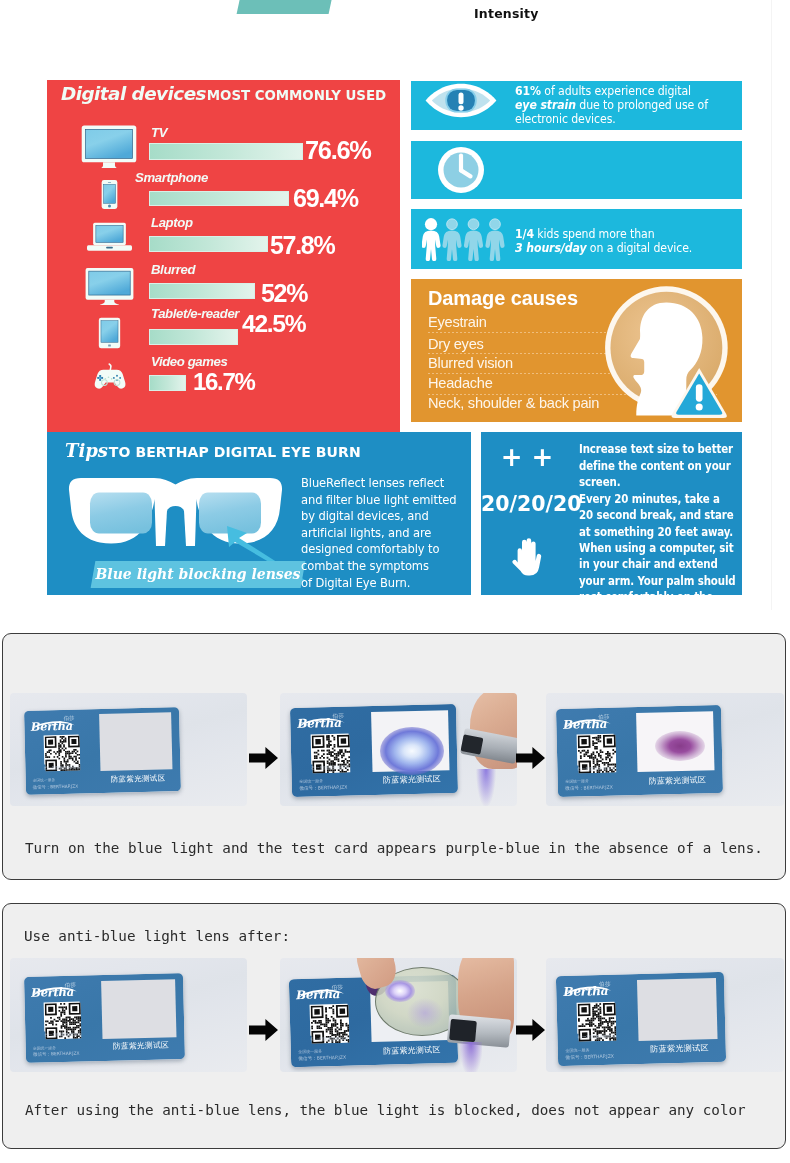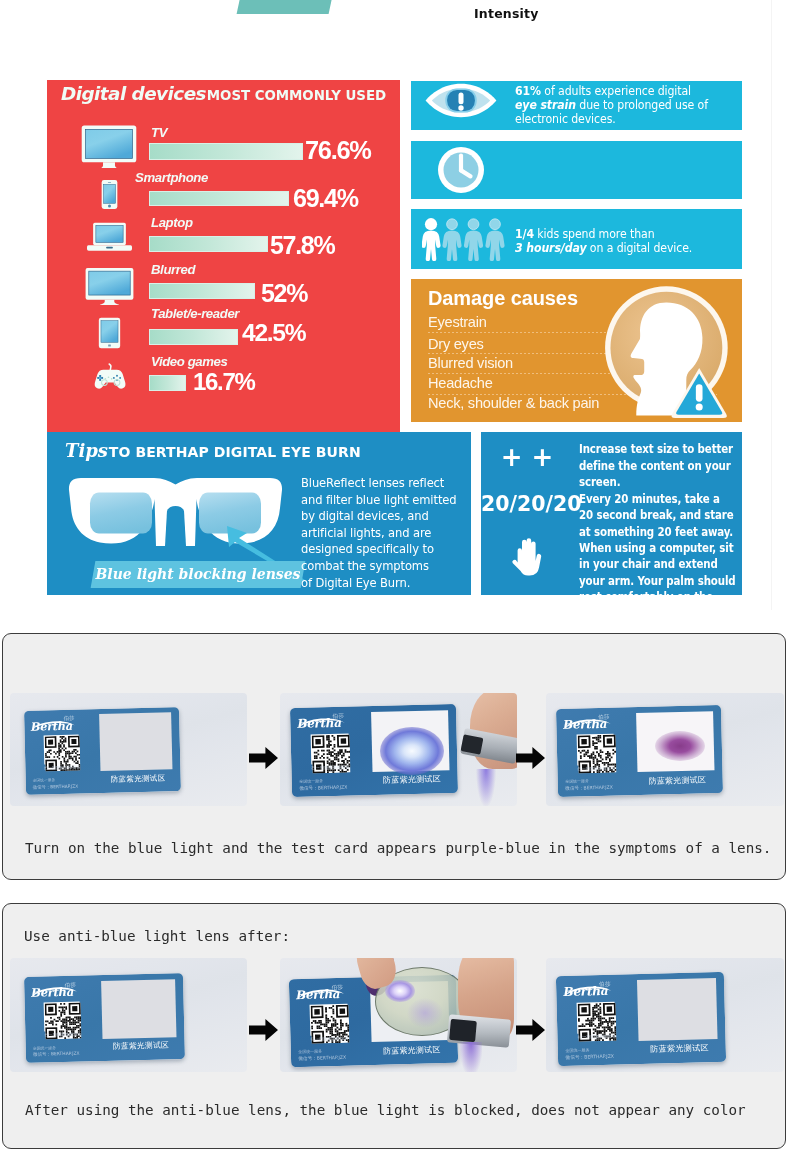--- a/index.html
+++ b/index.html
@@ -203,21 +203,21 @@
                     <stop offset="1" stop-color="#4fa9d8"></stop>
                   </linearGradient>
                 </defs>
                 <rect x="1" y="1" width="32" height="46" rx="3.5" fill="#f2fcf8"></rect>
                 <rect x="4.2" y="5.5" width="25.6" height="32.5" fill="url(#sg)" stroke="#2a5f87" stroke-width="0.7"></rect>
                 <rect x="15" y="41.2" width="4" height="3.2" rx="0.6" fill="#7a9fb6"></rect>
               </svg>
             </div>
             <div class="dlabel" style="left:104px;top:226.4px;">Tablet/e-reader</div>
             <div class="dbar" style="left:102px;top:248.9px;width:89px;height:16.6px;"></div>
-            <div class="dval" style="left:195px;top:239px;font-size:24.6px;text-align:right;">42.5%</div>
+            <div class="dval" style="left:195px;top:230px;font-size:24.6px;text-align:right;">42.5%</div>
           </div>
           <div class="drow">
             <div class="dicon" style="left:42px;top:281px;width:39px;height:30px;">
               <svg width="62" height="44" viewBox="0 0 62 44">
                 <path d="M32 3 q4 2 2.5 6 l-1 5" fill="none" stroke="#f2fcf8" stroke-width="2.4" stroke-linecap="round"></path>
                 <path d="M18 12 h26 q7 0 9.5 7 l4 13 q2 7 -3.5 9.5 q-5 2.2 -8.5 -2.5 l-5 -6.5 h-14 l-5 6.5 q-3.5 4.7 -8.5 2.5 q-5.5 -2.5 -3.5 -9.5 l4 -13 q2.5 -7 9.5 -7 z" fill="#f2fcf8"></path>
                 <g fill="#2f7fae">
                   <rect x="16.2" y="20.4" width="3.1" height="3.1"></rect>
                   <rect x="16.2" y="26.6" width="3.1" height="3.1"></rect>
                   <rect x="13.1" y="23.5" width="3.1" height="3.1"></rect>
@@ -366,21 +366,21 @@
         </svg>
       </div>
       <div class="tips-caption">
           <span>Blue light blocking lenses</span>
         </div>
       <div class="tips-body" id="tips-body">
           <div>BlueReflect lenses reflect</div>
           <div>and filter blue light emitted</div>
           <div>by digital devices, and</div>
           <div>artificial lights, and are</div>
-          <div>designed specifically to</div>
+          <div>designed comfortably to</div>
           <div>combat the symptoms</div>
           <div>of Digital Eye Burn.</div>
         </div>
     </div>
 
     <div class="advice">
       <div id="advice-rows">
           <div class="adv-row" style="top: 8px;">
             <div class="adv-mark" style="top:2px;font-size:26px;">+ +</div>
             <div class="adv-text" style="top:1px;">Increase text size to better define the content on your screen.</div>
@@ -395,21 +395,21 @@
                 <path d="M7.6 24.5 V12.5 q0-2.2 2.2-2.2 q2.2 0 2.2 2.2 V21 V4 q0-2.3 2.3-2.3 q2.3 0 2.3 2.3 V20 V2.6 q0-2.3 2.3-2.3 q2.3 0 2.3 2.3 V20 V5.6 q0-2.2 2.2-2.2 q2.2 0 2.2 2.2 V23 l1.2-5.4 q0.5-2.2 2.7-1.7 q2.1 0.5 1.7 2.7 l-2.1 10.6 q-1.3 8.3 -9.4 8.3 h-1.7 q-5 0 -7.4-4.6 L2.6 25 q-1-2 1-3 q2-1 3 1 z" fill="#ffffff"></path>
               </svg>
             </div>
             <div class="adv-text" style="top:1.5px;">When using a computer, sit in your chair and extend your arm. Your palm should rest comfortably on the monitor.</div>
           </div>
         </div>
     </div>
   </div>
 
   <div class="pcard" id="card-before" style="top:633px;height:247px;">
-    <div class="pc-foot" style="top:206px;">Turn on the blue light and the test card appears purple-blue in the symptoms of a lens.</div>
+    <div class="pc-foot" style="top:206px;">Turn on the blue light and the test card appears purple-blue in the absence of a lens.</div>
   <div class="shot" style="left: 7px; top: 59px; width: 237px; height: 113px;">
         <div class="shot-bg" style="background:linear-gradient(165deg,#e7e9ee 0%,#dfe3ea 45%,#e9ebef 100%);"></div>
         <div class="tcard" style="left:15px;top:16px;width:155px;height:84px;transform:rotate(-1.4deg);">
           <div class="tc-inner" style="background:linear-gradient(155deg,#3b7cb4 0%,#3578ae 50%,#3a7cb4 100%);"></div>
           <div class="tc-swoosh" style="left:5.425000000000001px;top:6.3px;width:52.7px;height:10.08px;"><svg width="100%" height="100%" viewBox="0 0 100 16" preserveAspectRatio="none">
               <path d="M4 14 Q16 3 44 2 Q72 1 86 9 Q70 4 45 5 Q20 6 4 14 Z" fill="#ffffff"></path>
             </svg></div>
           <div class="tc-brand" style="left:6.510000000000001px;top:8.82px;font-size:11.34px;">Bertha</div>
           <div class="tc-cn" style="left:39.525px;top:5.46px;font-size:5.208px;letter-spacing:.4px;opacity:.85;">伯莎</div>
           <div class="tc-qr" style="left:18.599999999999998px;top:25.2px;width:35.34px;height:28.979999999999997px;"><svg width="35" height="35" viewBox="0 0 35 35">

